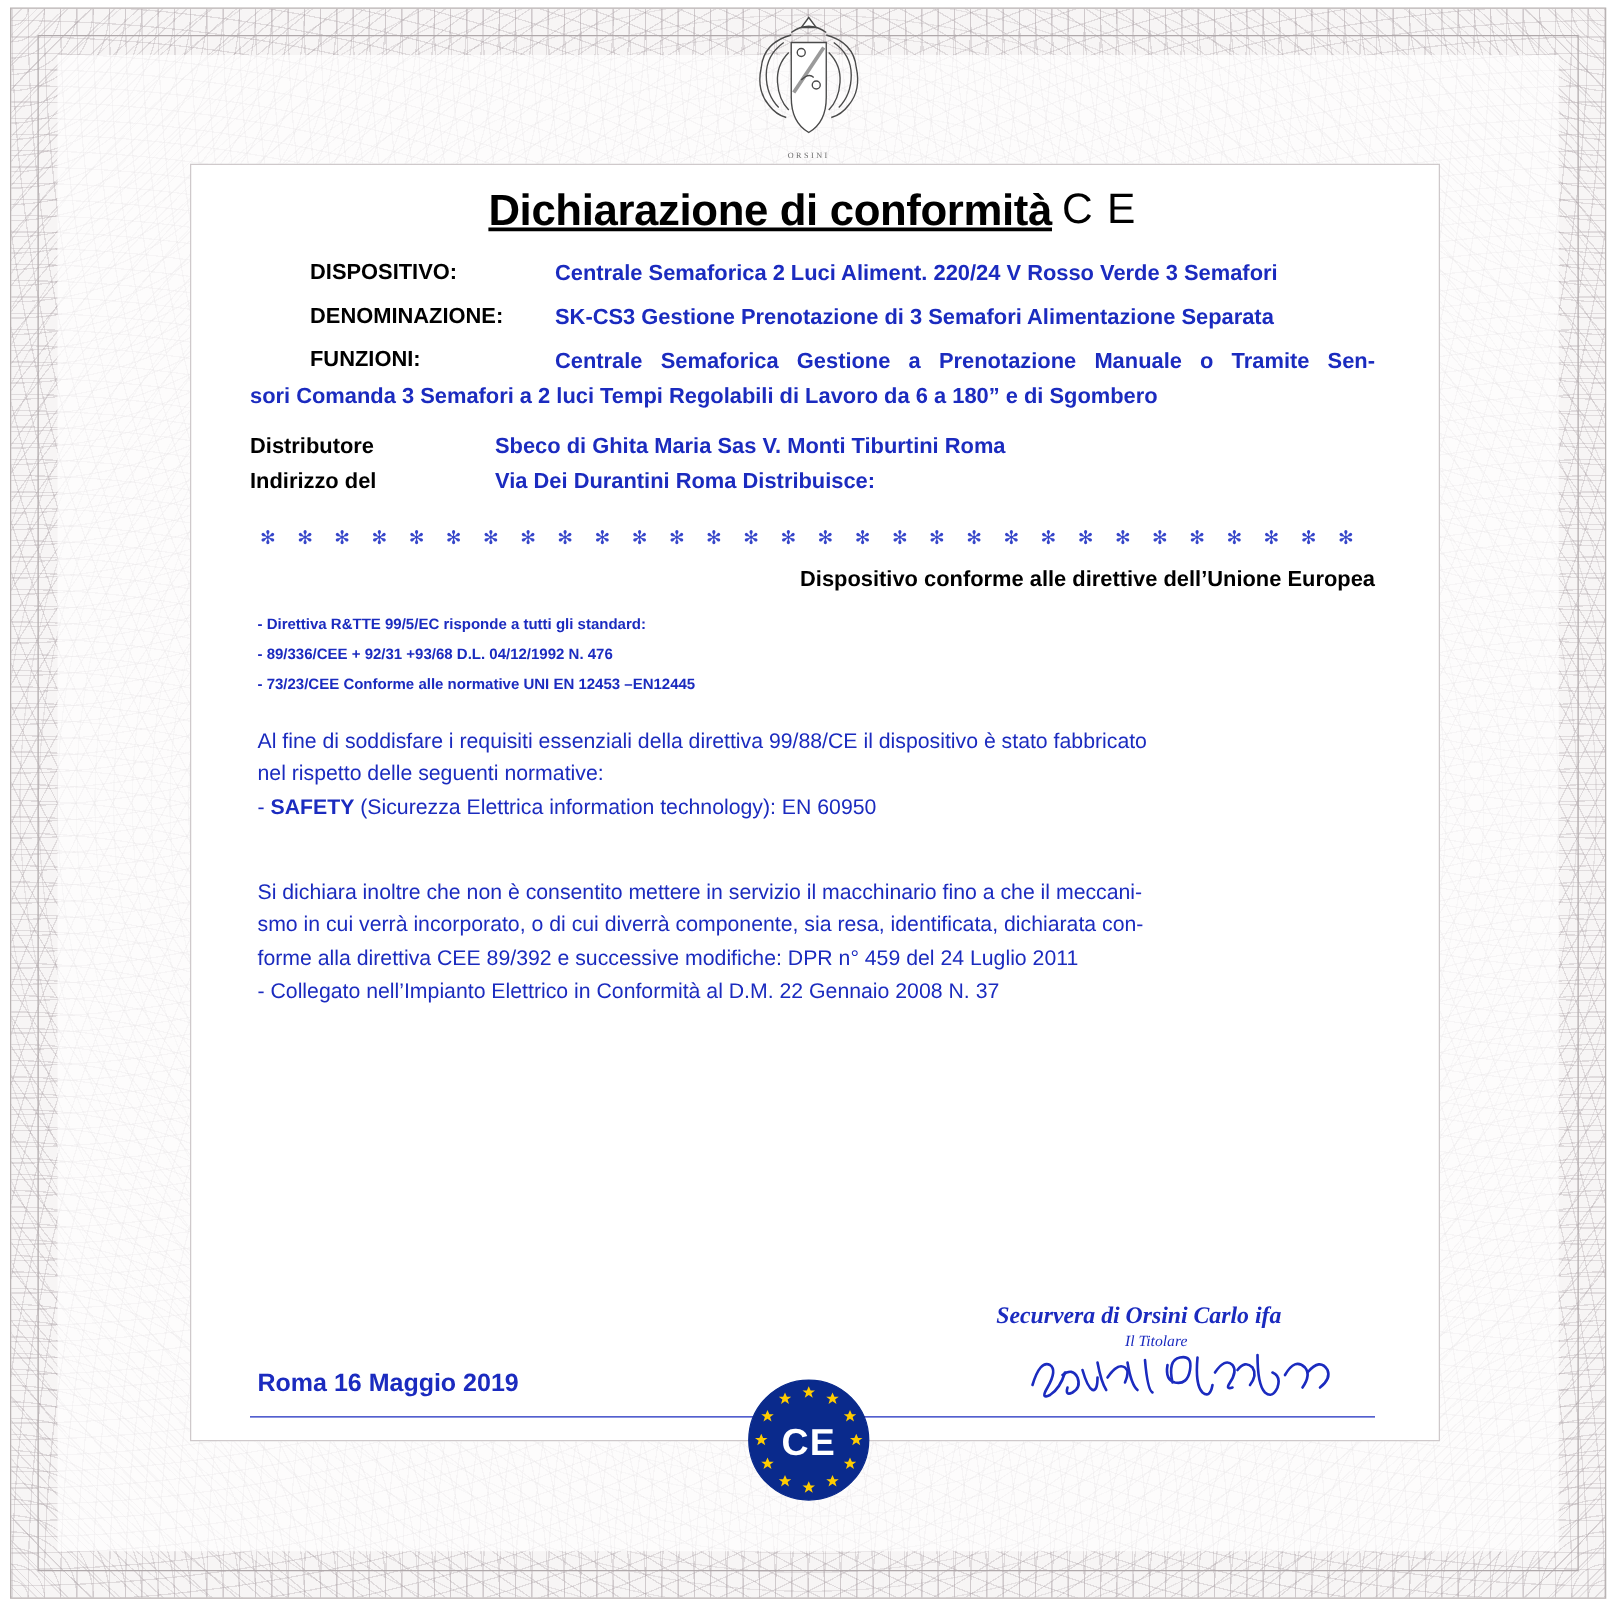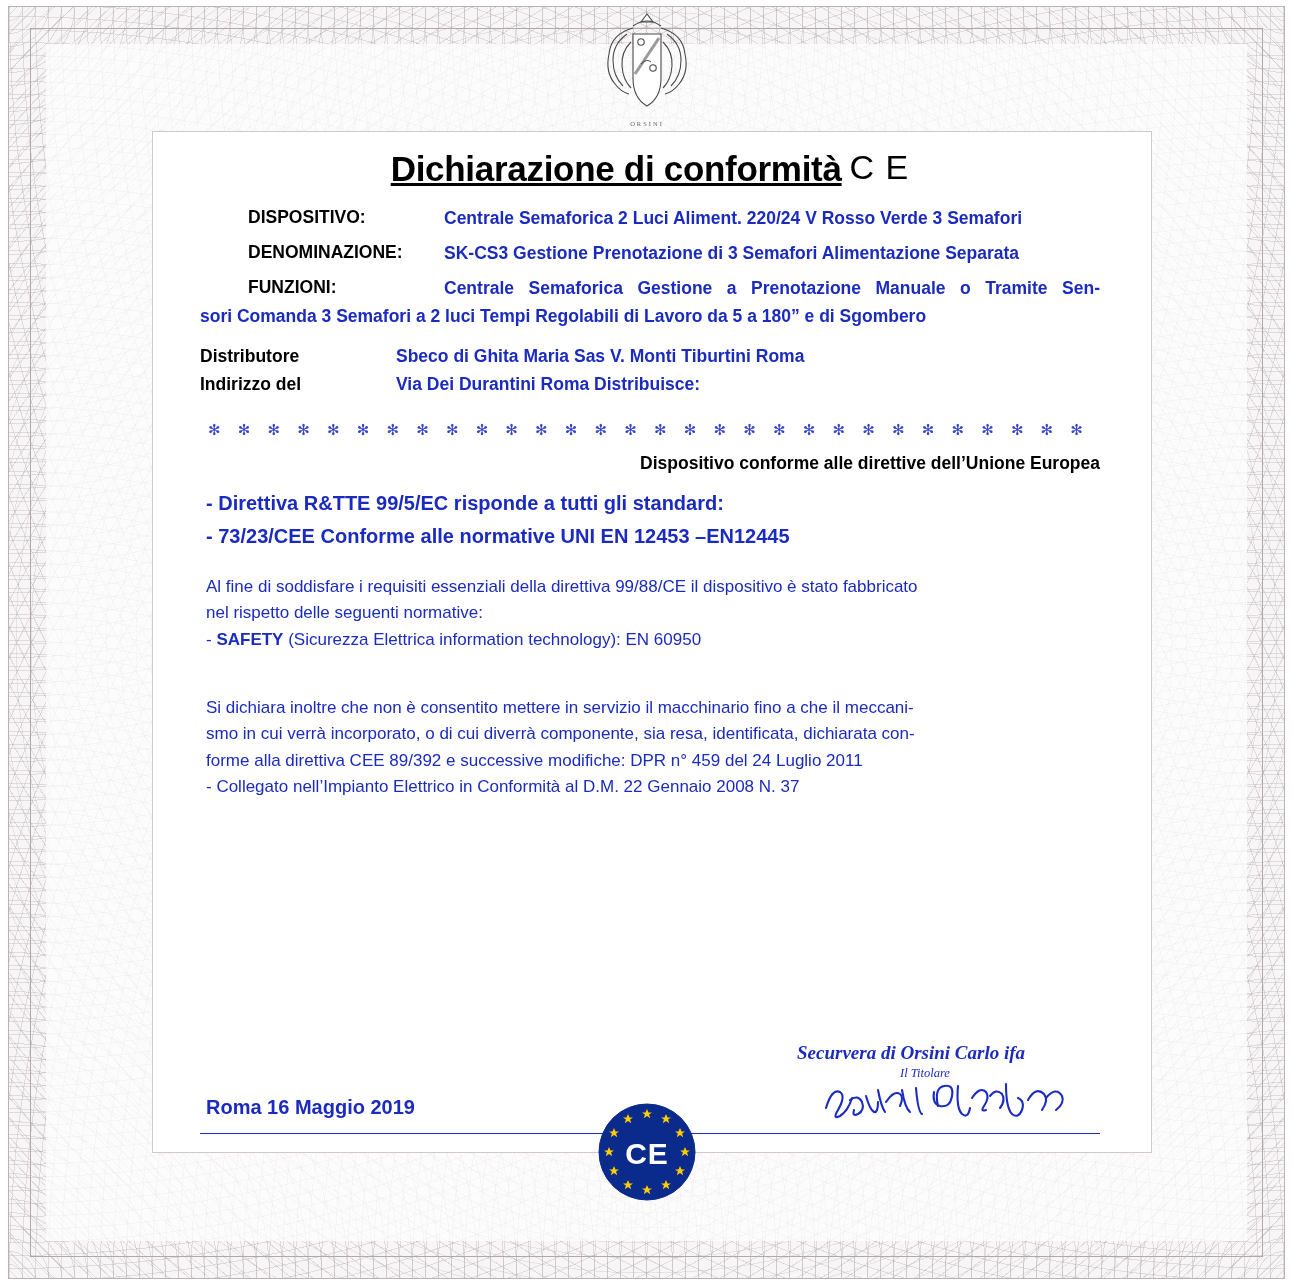--- a/index.html
+++ b/index.html
@@ -168,21 +168,21 @@
 
   .eu-conform {
     text-align: right;
     font-size: 17.5px;
     font-weight: bold;
     color: #000;
     margin-bottom: 18px;
   }
 
   .directive {
-    font-size: 20px;
+    font-size: 12px;
     font-weight: bold;
     color: #1b2bbf;
     margin: 0 0 10px 6px;
   }
 
   .para {
     font-size: 17px;
     color: #1b2bbf;
     line-height: 1.55;
     margin: 0 0 0 6px;
@@ -295,38 +295,39 @@
 
     <div class="field-row">
       <div class="field-label">DENOMINAZIONE:</div>
       <div class="field-value">SK-CS3 Gestione Prenotazione di 3 Semafori Alimentazione Separata</div>
     </div>
 
     <div class="field-row">
       <div class="field-label">FUNZIONI:</div>
       <div class="field-value funzioni-justify">Centrale Semaforica Gestione a Prenotazione Manuale o Tramite Sen-</div>
     </div>
-    <div class="funzioni-cont">sori Comanda 3 Semafori a 2 luci Tempi Regolabili di Lavoro da 5 a 180” e di Sgombero</div>
+    <div class="funzioni-cont">sori Comanda 3 Semafori a 2 luci Tempi Regolabili di Lavoro da 6 a 180” e di Sgombero</div>
 
     <div class="maker-block">
       <div class="maker-row">
         <div class="maker-label reg">Distributore</div>
         <div class="maker-value">Sbeco di Ghita Maria Sas V. Monti Tiburtini Roma</div>
       </div>
       <div class="maker-row">
         <div class="maker-label reg">Indirizzo del</div>
         <div class="maker-value">Via Dei Durantini Roma Distribuisce:</div>
       </div>
     </div>
 
     <div class="star-rule">✻ ✻ ✻ ✻ ✻ ✻ ✻ ✻ ✻ ✻ ✻ ✻ ✻ ✻ ✻ ✻ ✻ ✻ ✻ ✻ ✻ ✻ ✻ ✻ ✻ ✻ ✻ ✻ ✻ ✻ ✻ ✻ ✻ ✻ ✻ ✻ ✻ ✻ ✻ ✻ ✻ ✻ ✻ ✻ ✻ ✻ ✻ ✻ ✻ ✻ ✻ ✻</div>
 
     <div class="eu-conform">Dispositivo conforme alle direttive dell’Unione Europea</div>
 
     <div class="directive">- Direttiva R&amp;TTE 99/5/EC risponde a tutti gli standard:</div>
+    <div class="directive">- 89/336/CEE + 92/31 +93/68 D.L. 04/12/1992 N. 476</div>
     <div class="directive">- 73/23/CEE Conforme alle normative UNI EN 12453 –EN12445</div>
 
     <div class="para block-1">
       <div>Al fine di soddisfare i requisiti essenziali della direttiva 99/88/CE il dispositivo è stato fabbricato</div>
       <div>nel rispetto delle seguenti normative:</div>
       <div>- <b>SAFETY</b> <span>(Sicurezza Elettrica information technology):  EN 60950</span></div>
     </div>
 
     <div class="para block-2">
       <div class="para-just">Si dichiara inoltre che non è consentito mettere in servizio il macchinario fino a che il meccani-</div>

